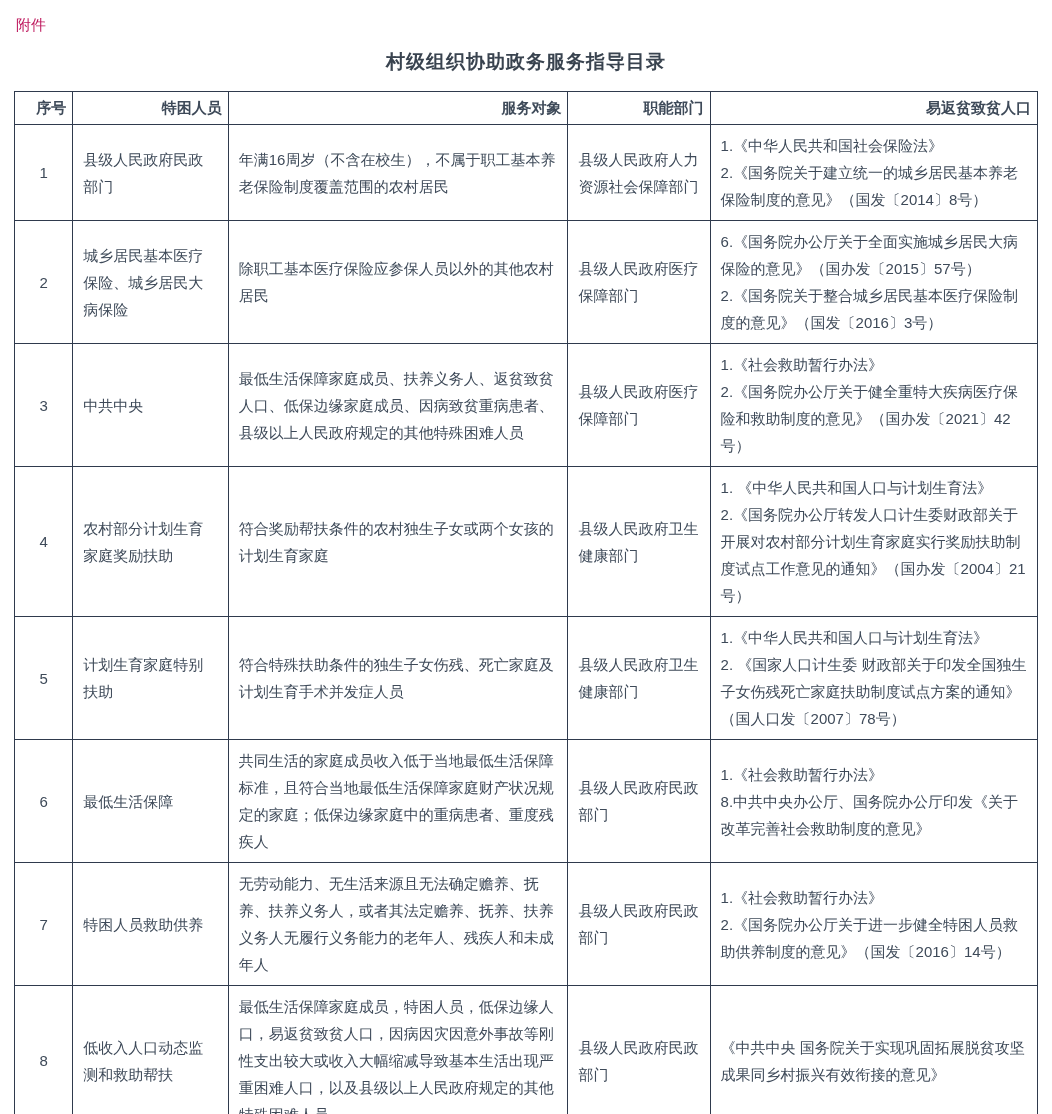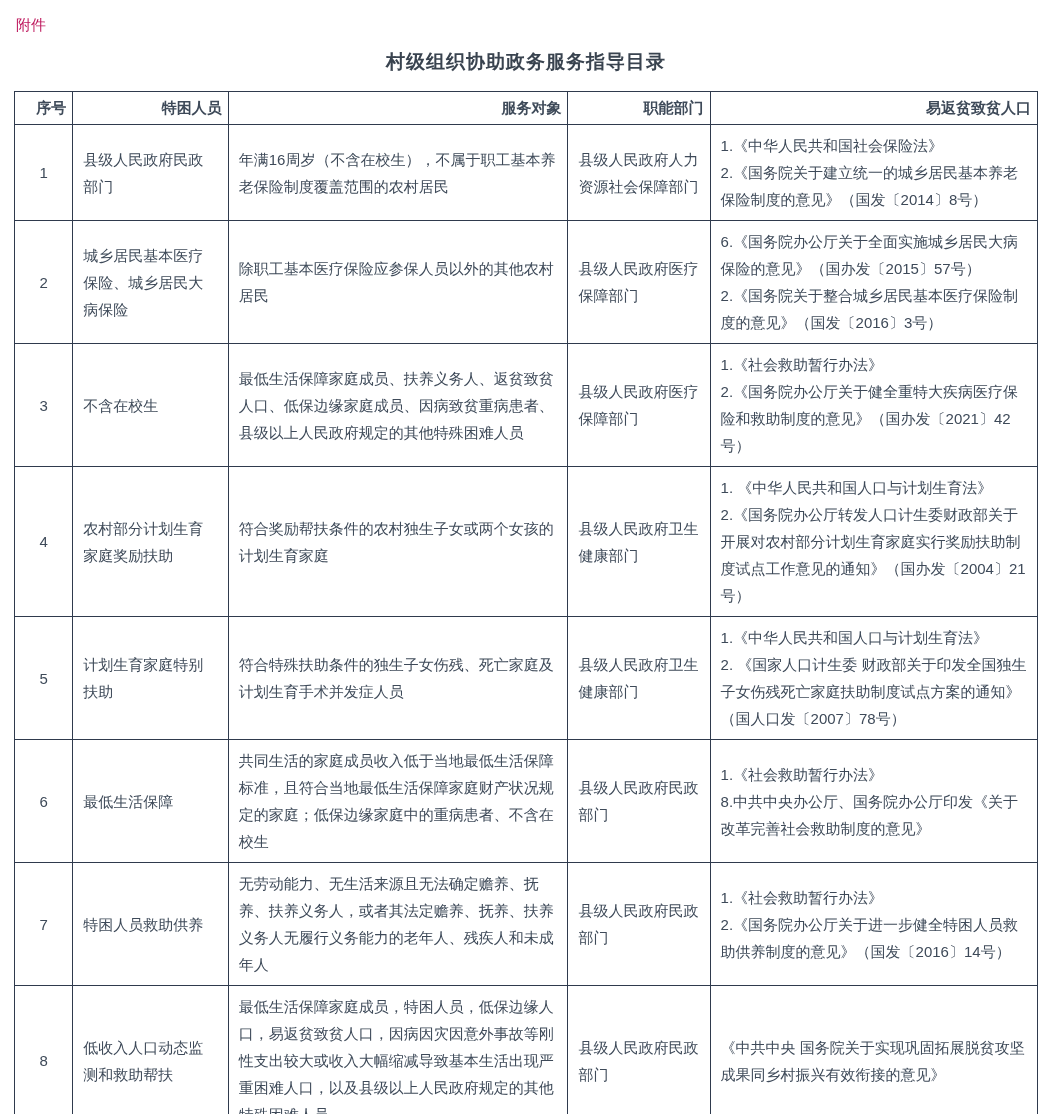--- a/index.html
+++ b/index.html
@@ -107,21 +107,21 @@
     <td class="c-target">除职工基本医疗保险应参保人员以外的其他农村居民</td>
     <td class="c-dept">县级人民政府医疗保障部门</td>
     <td class="c-basis">
             <div class="basis-line">6.《国务院办公厅关于全面实施城乡居民大病保险的意见》（国办发〔2015〕57号）</div>
             <div class="basis-line">2.《国务院关于整合城乡居民基本医疗保险制度的意见》（国发〔2016〕3号）</div>
           </td>
   </tr>
 
   <tr>
     <td class="c-no">3</td>
-    <td class="c-item">不含在校生</td>
+    <td class="c-item">中共中央</td>
     <td class="c-target">最低生活保障家庭成员、扶养义务人、返贫致贫人口、低保边缘家庭成员、因病致贫重病患者、县级以上人民政府规定的其他特殊困难人员</td>
     <td class="c-dept">县级人民政府医疗保障部门</td>
     <td class="c-basis">
             <div class="basis-line">1.《社会救助暂行办法》</div>
             <div class="basis-line">2.《国务院办公厅关于健全重特大疾病医疗保险和救助制度的意见》（国办发〔2021〕42号）</div>
           </td>
   </tr>
 
   <tr>
     <td class="c-no">4</td>
@@ -141,21 +141,21 @@
     <td class="c-dept">县级人民政府卫生健康部门</td>
     <td class="c-basis">
             <div class="basis-line">1.《中华人民共和国人口与计划生育法》</div>
             <div class="basis-line">2. 《国家人口计生委 财政部关于印发全国独生子女伤残死亡家庭扶助制度试点方案的通知》（国人口发〔2007〕78号）</div>
           </td>
   </tr>
 
   <tr>
     <td class="c-no">6</td>
     <td class="c-item">最低生活保障</td>
-    <td class="c-target">共同生活的家庭成员收入低于当地最低生活保障标准，且符合当地最低生活保障家庭财产状况规定的家庭；低保边缘家庭中的重病患者、不含在校生</td>
+    <td class="c-target">共同生活的家庭成员收入低于当地最低生活保障标准，且符合当地最低生活保障家庭财产状况规定的家庭；低保边缘家庭中的重病患者、重度残疾人</td>
     <td class="c-dept">县级人民政府民政部门</td>
     <td class="c-basis">
             <div class="basis-line">1.《社会救助暂行办法》</div>
             <div class="basis-line">8.中共中央办公厅、国务院办公厅印发《关于改革完善社会救助制度的意见》</div>
           </td>
   </tr>
 
   <tr>
     <td class="c-no">7</td>
     <td class="c-item">特困人员救助供养</td>

